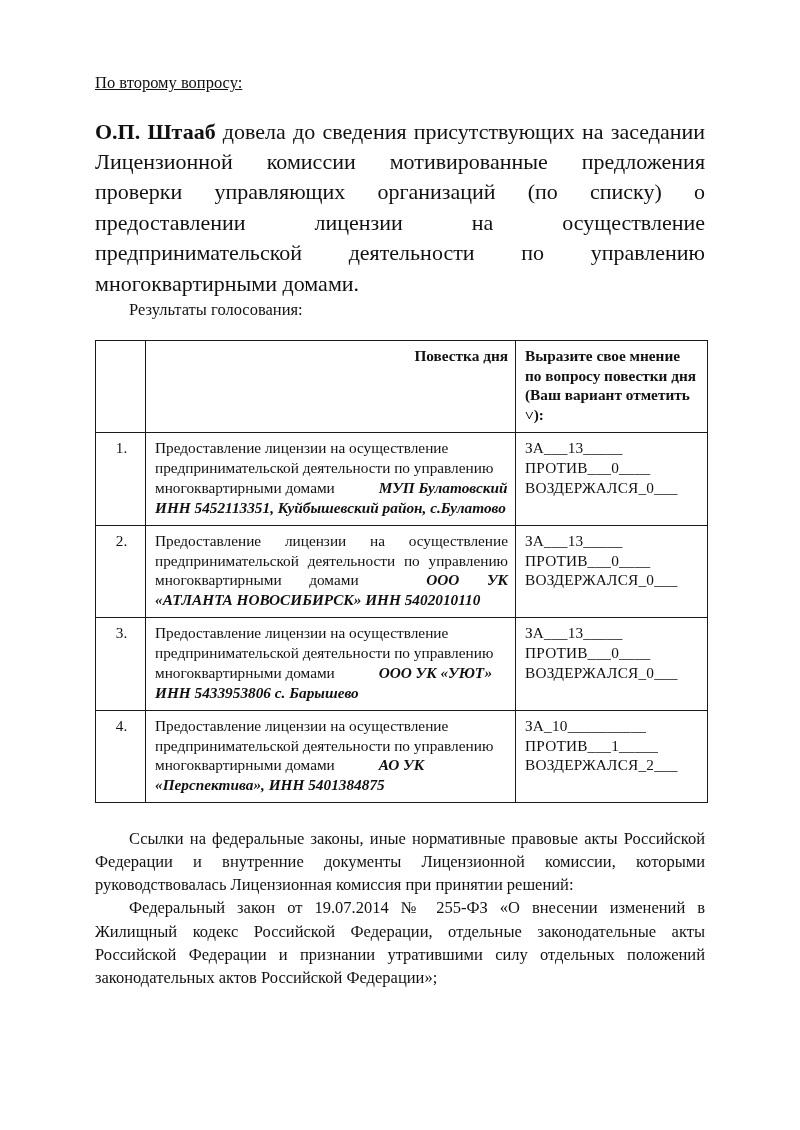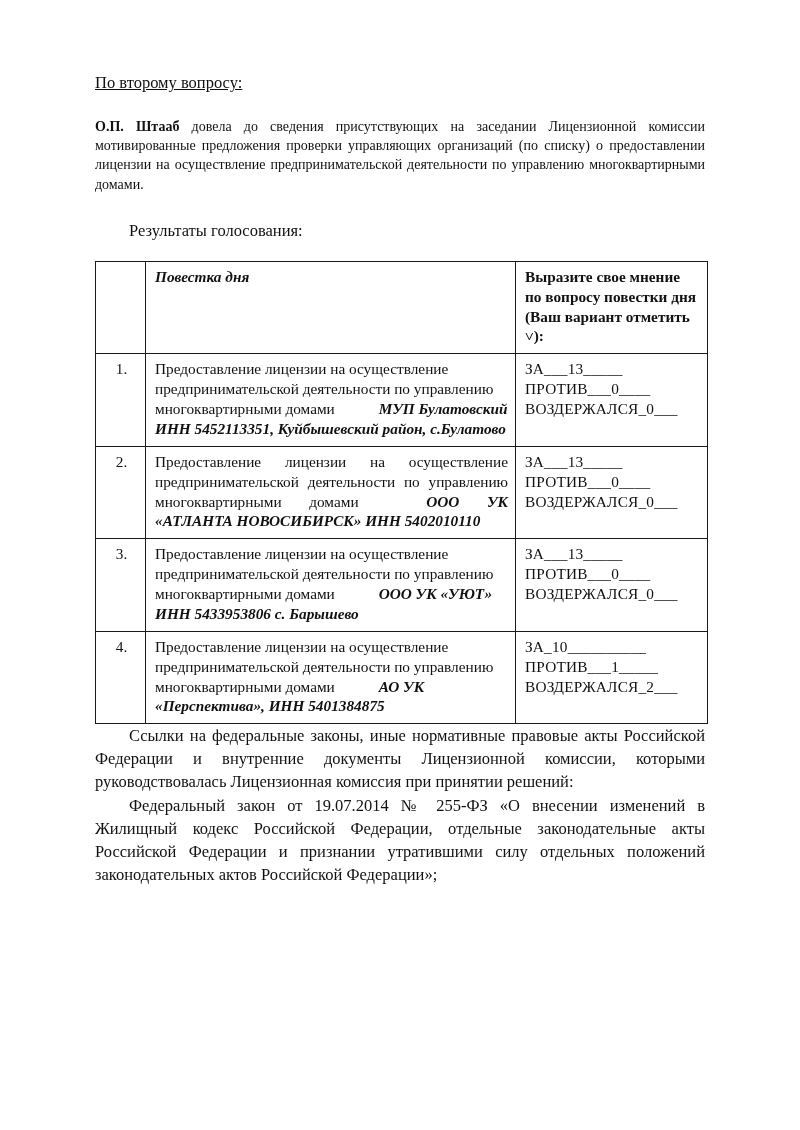--- a/index.html
+++ b/index.html
@@ -27,32 +27,31 @@
     left: 95px;
     top: 72px;
     width: 610px;
   }
   .line-underline {
     text-decoration: underline;
     font-size: 16.5px;
   }
   p {
     margin: 0;
-    font-size: 14px;
+    font-size: 22px;
     line-height: 1.38;
   }
   .para-justify {
     text-align: justify;
   }
   .bold {
     font-weight: bold;
   }
   .spacer-22 { height: 22px; }
   .results {
-    margin-top: 26px;
     text-indent: 34px;
     font-size: 16.5px;
   }
 
   table.vote {
     border-collapse: collapse;
     margin-top: 18px;
     width: 612px;
     table-layout: fixed;
   }
@@ -62,26 +61,25 @@
     padding: 5px 7px 7px 9px;
     font-size: 15.3px;
     line-height: 1.3;
   }
   col.c-num { width: 50px; }
   col.c-agenda { width: 370px; }
   col.c-vote { width: 192px; }
 
   th.head-empty { }
   th.head-agenda {
-    text-align: left;
+    text-align: right;
     font-weight: bold;
     font-size: 16px;
     vertical-align: middle;
     padding-top: 40px;
-    font-style: italic;
   }
   th.head-vote {
     text-align: left;
     font-weight: bold;
     font-size: 15.6px;
     line-height: 1.33;
     vertical-align: top;
     padding-top: 10px;
   }
   td.num {
@@ -106,20 +104,21 @@
     font-size: 15.6px;
     line-height: 1.4;
     letter-spacing: 0.2px;
   }
   td.vote .vline {
     white-space: pre;
     display: block;
     border: 0;
   }
   .tail {
+    margin-top: 24px;
   }
   .tail p {
     text-align: justify;
     font-size: 16.5px;
     line-height: 1.4;
   }
   .tail p.ind {
     text-indent: 34px;
   }
 </style>

